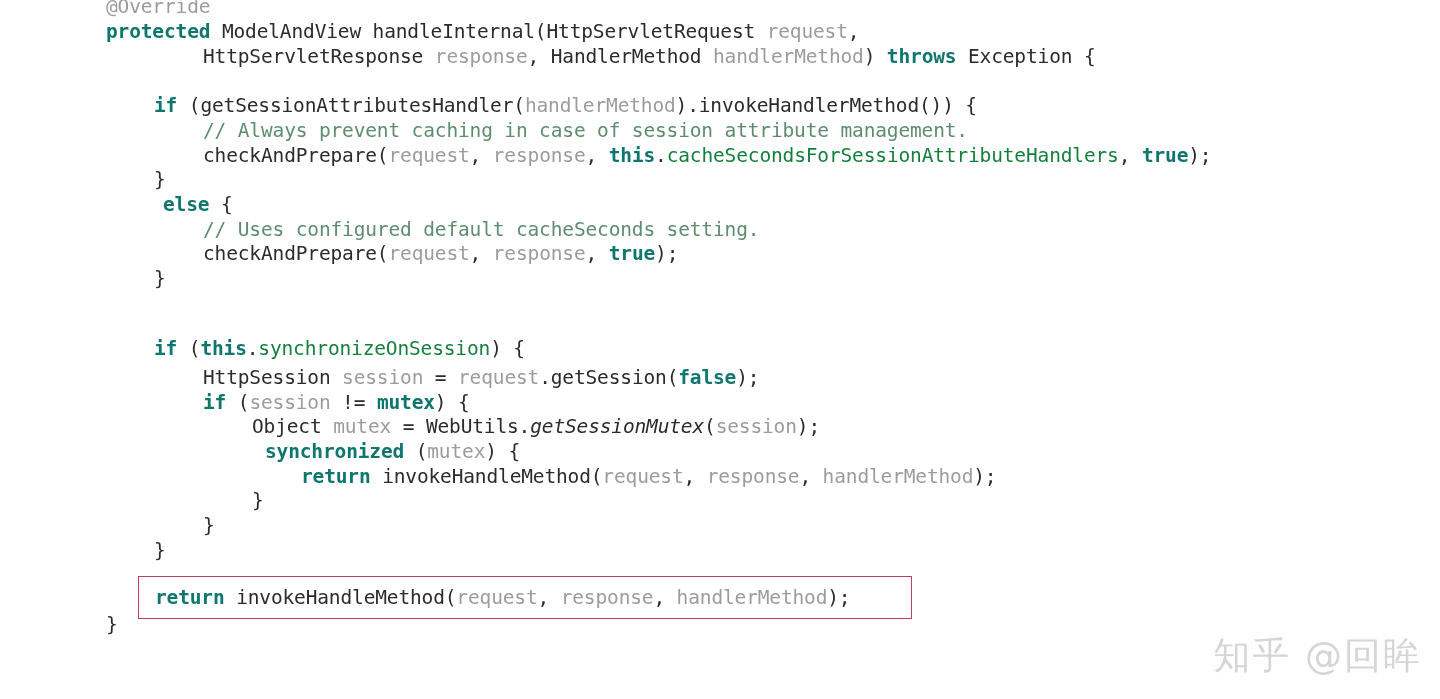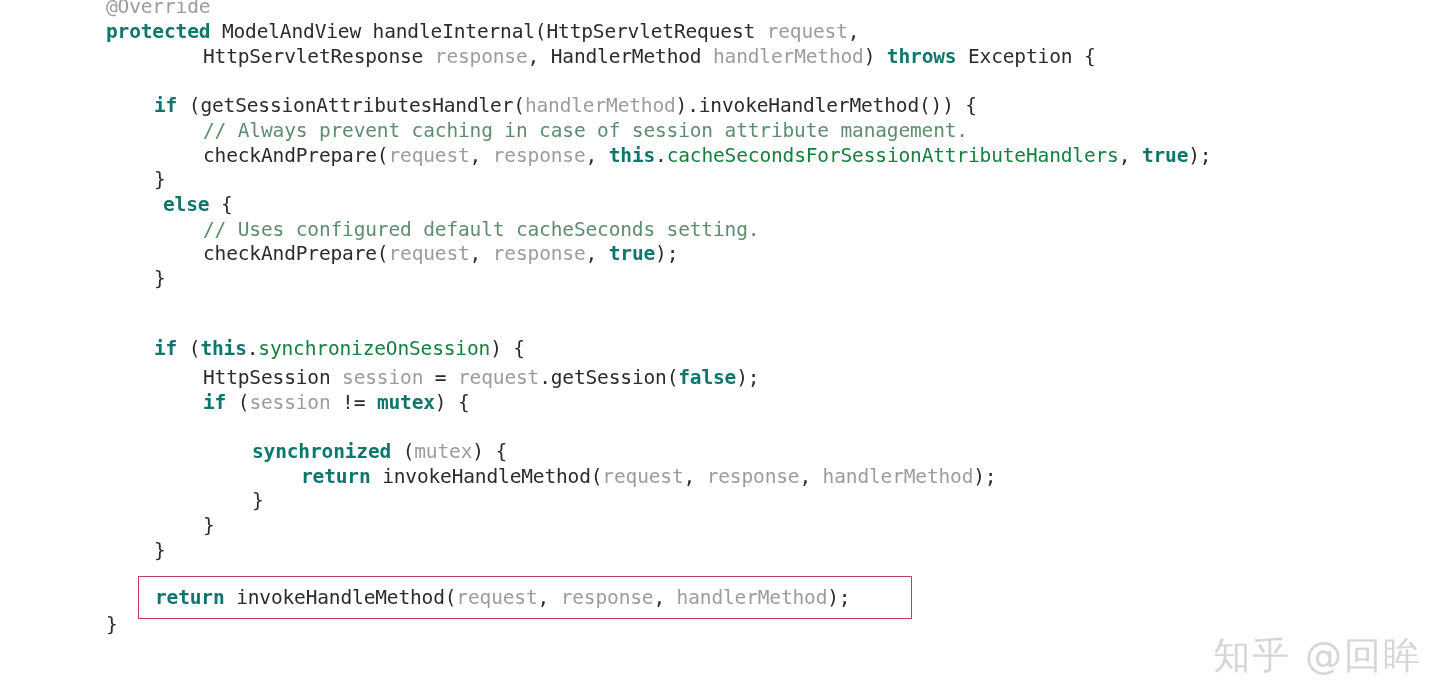--- a/index.html
+++ b/index.html
@@ -95,22 +95,23 @@
 
   <div class="code-line" style="top:267px; left:154px;"><span class="tok-punc">}</span></div>
 
 
   <div class="code-line" style="top:337px; left:154px;"><span class="tok-kw">if</span><span class="tok-punc"> (</span><span class="tok-kw">this</span><span class="tok-punc">.</span><span class="tok-field">synchronizeOnSession</span><span class="tok-punc">) {</span></div>
 
   <div class="code-line" style="top:365.8px; left:203px;"><span class="tok-type">HttpSession</span><span class="tok-param"> session</span><span class="tok-punc"> = </span><span class="tok-param">request</span><span class="tok-punc">.</span><span class="tok-ident">getSession</span><span class="tok-punc">(</span><span class="tok-kw">false</span><span class="tok-punc">);</span></div>
 
   <div class="code-line" style="top:390.5px; left:203px;"><span class="tok-kw">if</span><span class="tok-punc"> (</span><span class="tok-param">session</span><span class="tok-punc"> != </span><span class="tok-kw">mutex</span><span class="tok-punc">) {</span></div>
 
+  <div class="code-line" style="top:415.2px; left:252px;"><span class="tok-type">Object</span><span class="tok-param"> mutex</span><span class="tok-punc"> = </span><span class="tok-type">WebUtils</span><span class="tok-punc">.</span><span class="tok-static">getSessionMutex</span><span class="tok-punc">(</span><span class="tok-param">session</span><span class="tok-punc">);</span></div>
 
-  <div class="code-line" style="top:439.9px; left:252px;"><span class="tok-kw">synchronized</span><span class="tok-punc"> (</span><span class="tok-param">mutex</span><span class="tok-punc">) {</span></div>
+  <div class="code-line" style="top:439.9px; left:265px;"><span class="tok-kw">synchronized</span><span class="tok-punc"> (</span><span class="tok-param">mutex</span><span class="tok-punc">) {</span></div>
 
   <div class="code-line" style="top:464.6px; left:301px;"><span class="tok-kw">return</span><span class="tok-punc"> </span><span class="tok-ident">invokeHandleMethod</span><span class="tok-punc">(</span><span class="tok-param">request</span><span class="tok-punc">, </span><span class="tok-param">response</span><span class="tok-punc">, </span><span class="tok-param">handlerMethod</span><span class="tok-punc">);</span></div>
 
   <div class="code-line" style="top:489.3px; left:252px;"><span class="tok-punc">}</span></div>
 
   <div class="code-line" style="top:514px; left:203px;"><span class="tok-punc">}</span></div>
 
   <div class="code-line" style="top:538.7px; left:154px;"><span class="tok-punc">}</span></div>
 
   <div id="highlight-box"></div>

